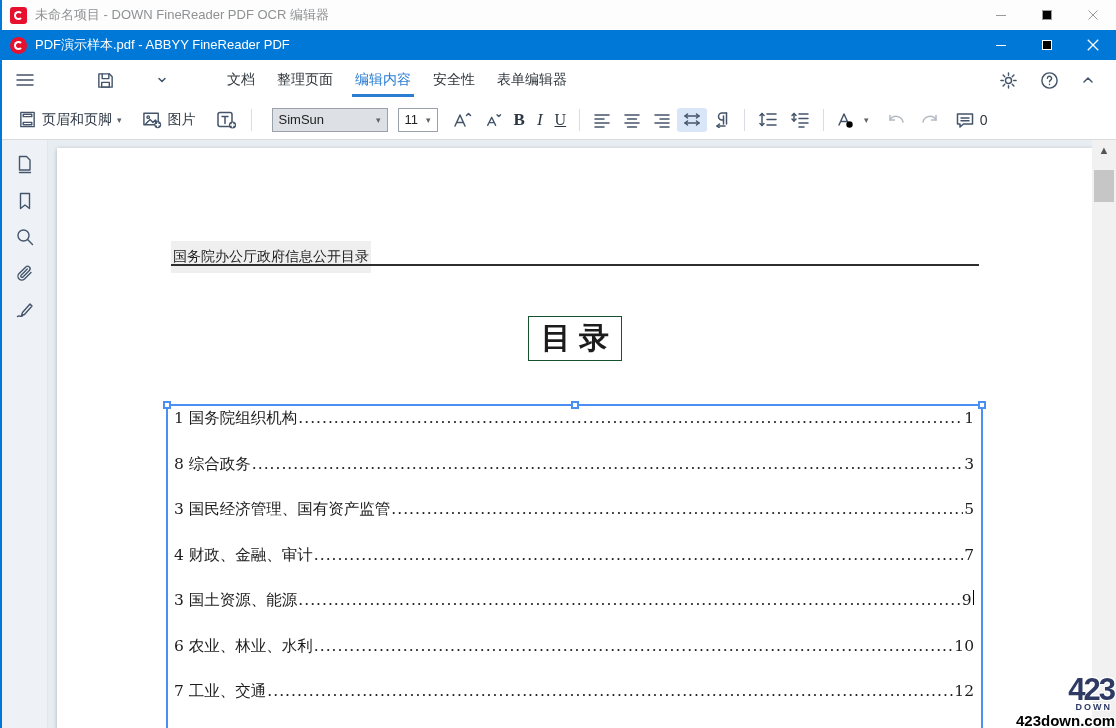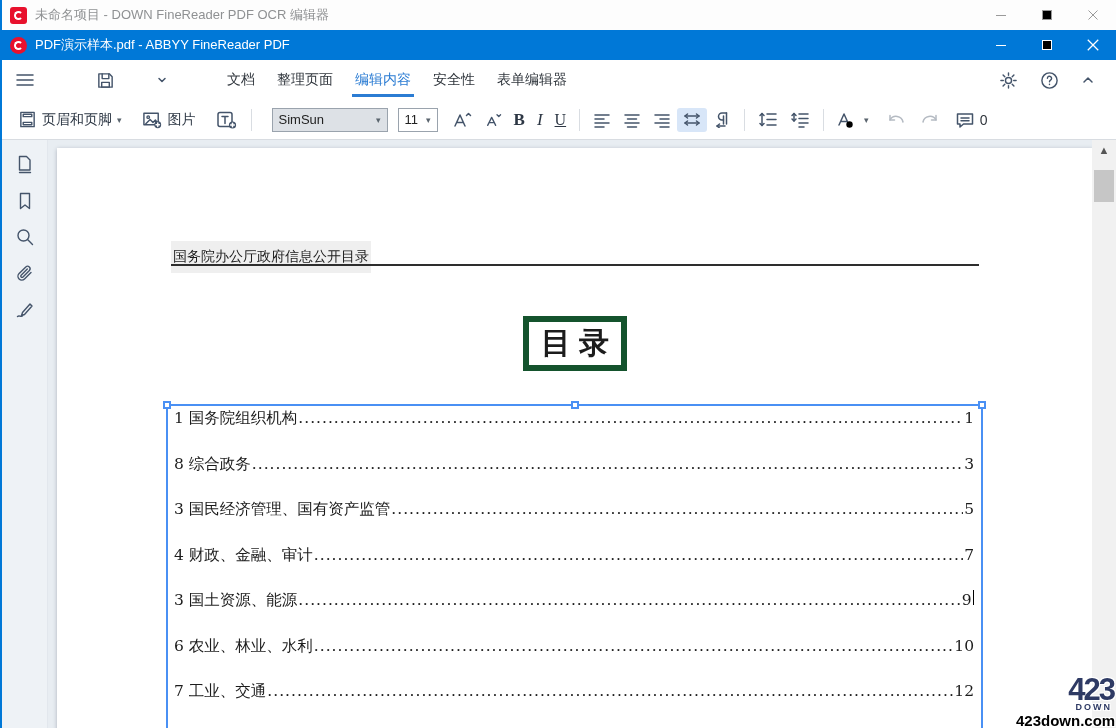--- a/index.html
+++ b/index.html
@@ -60,21 +60,21 @@
     display:flex; flex-direction:column; align-items:center; padding-top:8px; }
   .sidebar .icon-btn { width:34px; height:34px; }
   .sidebar svg { stroke:#44546a; fill:none; stroke-width:1.4; stroke-linecap:round; stroke-linejoin:round; }
   .docarea { flex:1; background:#e8edf2; position:relative; overflow:hidden; }
   .page { position:absolute; left:9px; top:8px; width:1036px; height:1200px; background:#fff;
     box-shadow:0 1px 4px rgba(60,70,90,.35); font-family:"DejaVu Serif", serif; color:#1c1c1c; }
   
   .doc-header { position:absolute; left:114px; top:93px; font-size:14px; background:#efefef; padding:7px 2px; }
   .doc-rule { position:absolute; left:114px; width:808px; top:116px; height:2px; background:#2e2e2e; }
   .doc-title-wrap { position:absolute; left:0; right:0; top:168px; text-align:center; }
-  .doc-title { display:inline-block; border:6px solid #14532d; font-size:30px; font-weight:bold;
+  .doc-title { display:inline-block; border:1px solid #14532d; font-size:30px; font-weight:bold;
     letter-spacing:8px; padding:1px 4px 1px 12px; }
   .toc-block { position:absolute; left:109px; top:256px; width:817px; height:500px;
     border:2px solid #4a90f4; }
   .handle { position:absolute; width:8px; height:8px; background:#fff; border:2px solid #4a90f4; }
   .h-tl { left:-5px; top:-5px; } .h-tc { left:calc(50% - 4px); top:-5px; } .h-tr { right:-5px; top:-5px; }
   .toc-rows { position:absolute; left:0; top:2px; right:0; }
   .toc-row { display:flex; align-items:baseline; height:45.5px; padding:0 7px 0 6px; font-size:15.5px; }
   .toc-text { white-space:nowrap; }
   .leader { flex:1; overflow:hidden; white-space:nowrap; letter-spacing:1px; margin:0 1px; }
   .toc-page { white-space:nowrap; }

